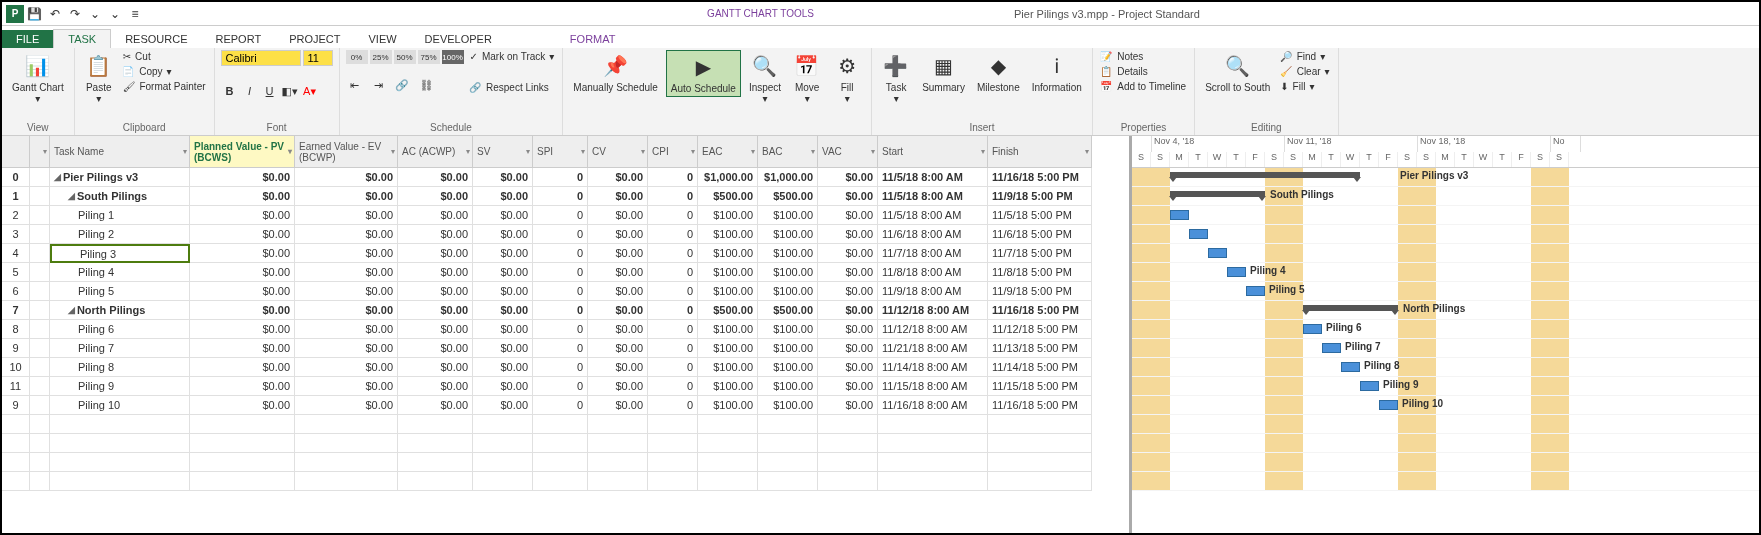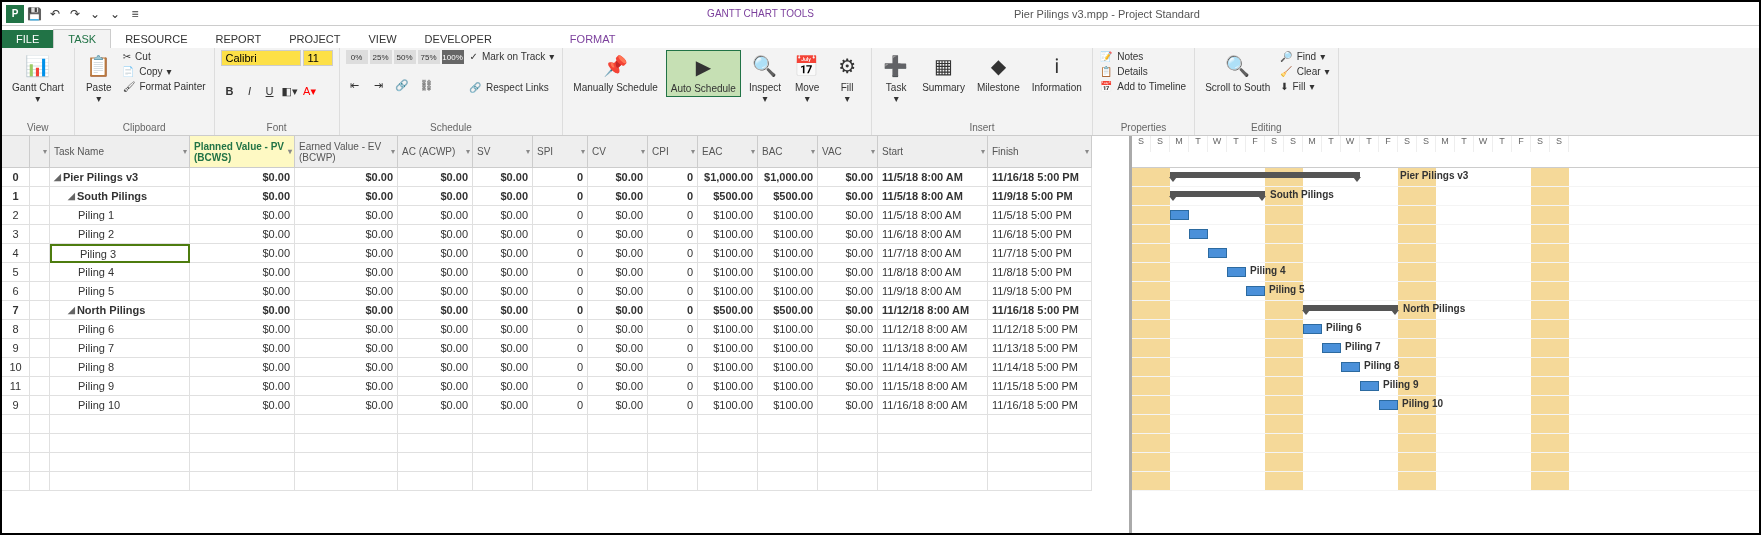--- a/index.html
+++ b/index.html
@@ -462,21 +462,21 @@
     <div class="cell col-w3 num">$0.00</div>
             <div class="cell col-w4 num">$0.00</div>
             <div class="cell col-w5 num">$0.00</div>
             <div class="cell col-w6 num">$0.00</div>
             <div class="cell col-w7 num">0</div>
             <div class="cell col-w8 num">$0.00</div>
             <div class="cell col-w9 num">0</div>
             <div class="cell col-w10 num">$100.00</div>
             <div class="cell col-w11 num">$100.00</div>
             <div class="cell col-w12 num">$0.00</div>
-            <div class="cell col-w13 ">11/13/18 8:00 AM</div>
+            <div class="cell col-w13 ">11/21/18 8:00 AM</div>
             <div class="cell col-w14 ">11/13/18 5:00 PM</div>
   </div>
           <div class="grid-row ">
     <div class="cell rownum col-w0">10</div>
     <div class="cell col-w1"></div>
     <div class="cell col-w2 task-indent-2">Piling 8</div>
     <div class="cell col-w3 num">$0.00</div>
             <div class="cell col-w4 num">$0.00</div>
             <div class="cell col-w5 num">$0.00</div>
             <div class="cell col-w6 num">$0.00</div>
@@ -588,20 +588,27 @@
             <div class="cell col-w10"></div>
             <div class="cell col-w11"></div>
             <div class="cell col-w12"></div>
             <div class="cell col-w13"></div>
             <div class="cell col-w14"></div>
           </div>
         </div>
     </div>
     <div class="gantt-area">
       <div class="gantt-header">
+        <div class="gantt-weeks" id="gantt-weeks">
+            <div class="gantt-week" style="width:20px"></div>
+            <div class="gantt-week" style="width:133px">Nov 4, '18</div>
+            <div class="gantt-week" style="width:133px">Nov 11, '18</div>
+            <div class="gantt-week" style="width:133px">Nov 18, '18</div>
+            <div class="gantt-week" style="width:30px">No</div>
+          </div>
         <div class="gantt-days" id="gantt-days">
             <div class="gantt-day" style="width:19px">S</div>
             <div class="gantt-day" style="width:19px">S</div>
             <div class="gantt-day" style="width:19px">M</div>
             <div class="gantt-day" style="width:19px">T</div>
             <div class="gantt-day" style="width:19px">W</div>
             <div class="gantt-day" style="width:19px">T</div>
             <div class="gantt-day" style="width:19px">F</div>
             <div class="gantt-day" style="width:19px">S</div>
             <div class="gantt-day" style="width:19px">S</div>

